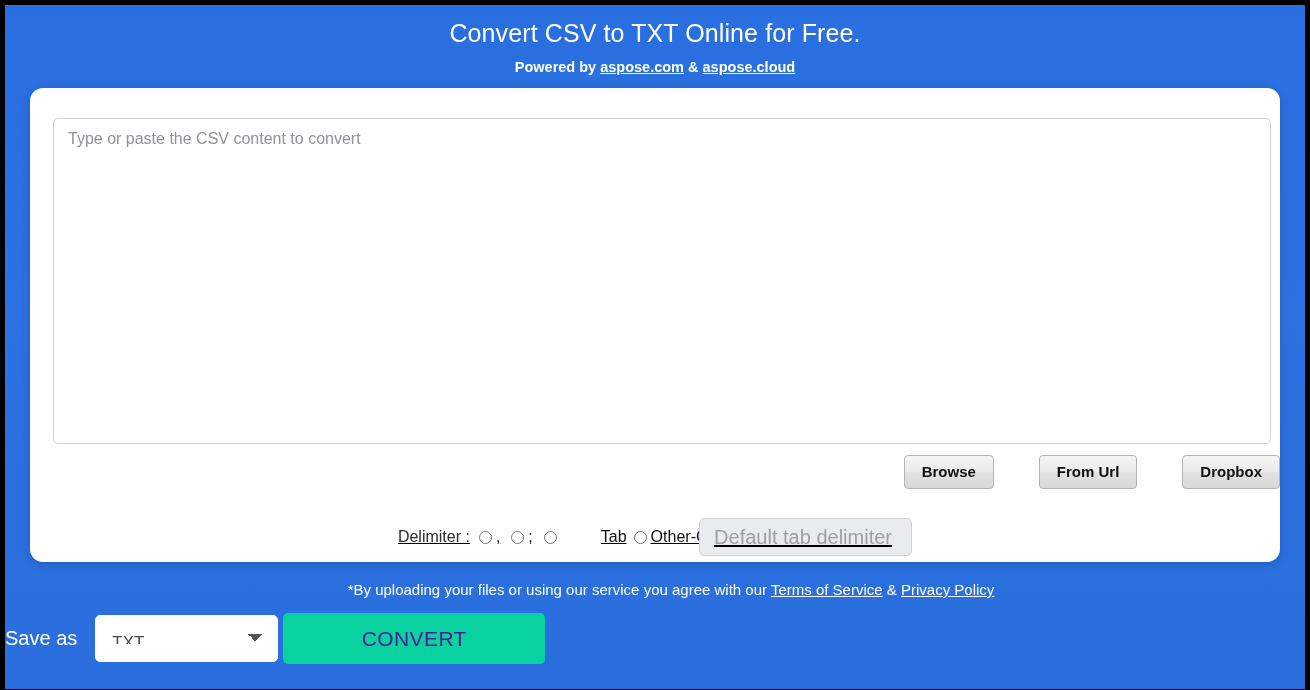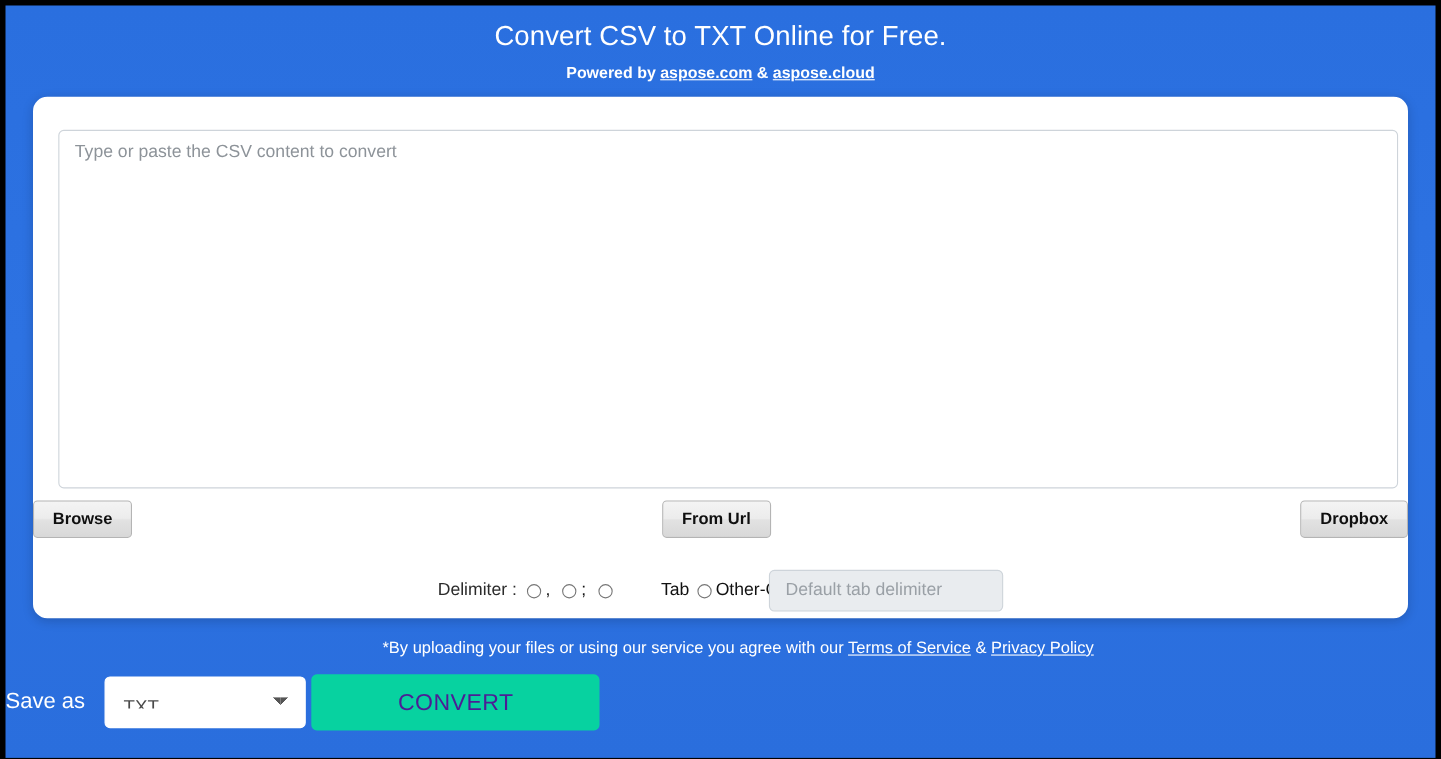--- a/index.html
+++ b/index.html
@@ -81,22 +81,22 @@
   }
   .textarea-box::placeholder { color: #8d9399; }
 
   
   .source-row {
     position: absolute;
     left: 0;
     top: 367px;
     width: 100%;
     display: flex;
-    justify-content: space-between;
-    gap: 15px;
+    justify-content: flex-end;
+    gap: 45px;
   }
   .src-btn {
     font-family: "Liberation Sans", sans-serif;
     font-size: 15px;
     font-weight: 700;
     color: #101010;
     background: linear-gradient(180deg, #f4f4f4 0%, #ececec 48%, #e2e2e2 52%, #d8d8d8 100%);
     border: 1px solid #b4b4b4;
     border-radius: 4px;
     padding: 7px 17px 8px 17px;
@@ -107,20 +107,21 @@
   
   .delim-row {
     position: absolute;
     left: 0;
     top: 430px;
     width: 100%;
     display: flex;
     justify-content: center;
     align-items: center;
     white-space: nowrap;
+    text-decoration: underline;
   }
   .delim-label {
     font-size: 16px;
     color: #2b2b2b;
     margin-right: 9px;
   }
   .delim-opt {
     display: inline-flex;
     align-items: center;
     font-size: 16px;
@@ -148,21 +149,21 @@
     position: relative;
     margin-left: -52px;
     width: 213px;
     height: 38px;
     box-sizing: border-box;
     background: #e9ecef;
     border: 1px solid #ced4da;
     border-radius: 5px;
     padding: 0 14px;
     font-family: "Liberation Sans", sans-serif;
-    font-size: 16px;
+    font-size: 20px;
     color: #6c757d;
     outline: none;
   }
   .delim-input::placeholder { color: #9aa0a6; }
 
   
   .terms {
     position: absolute;
     left: 0;
     top: 575px;

